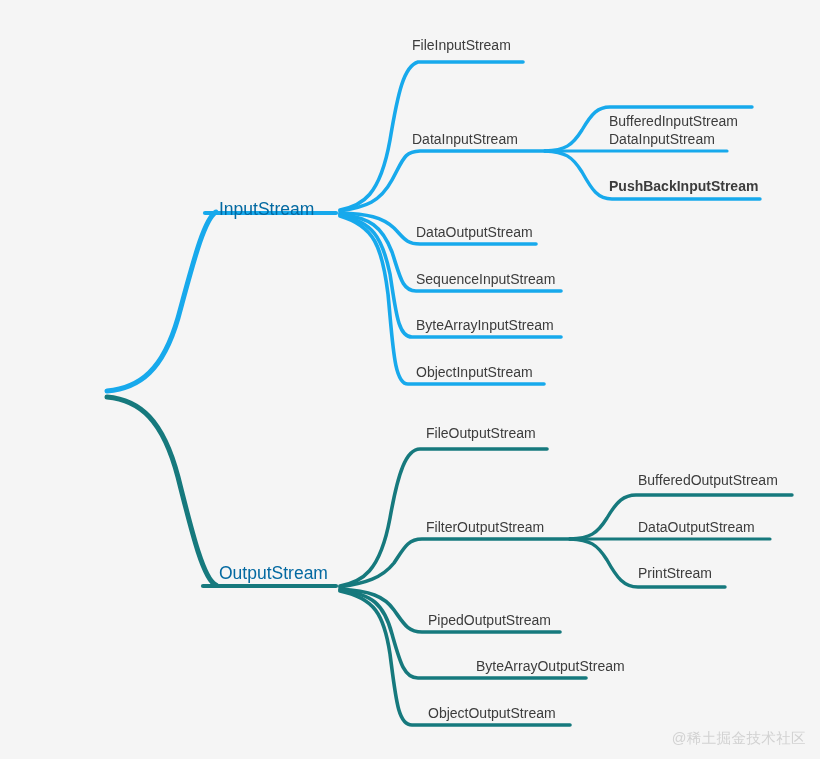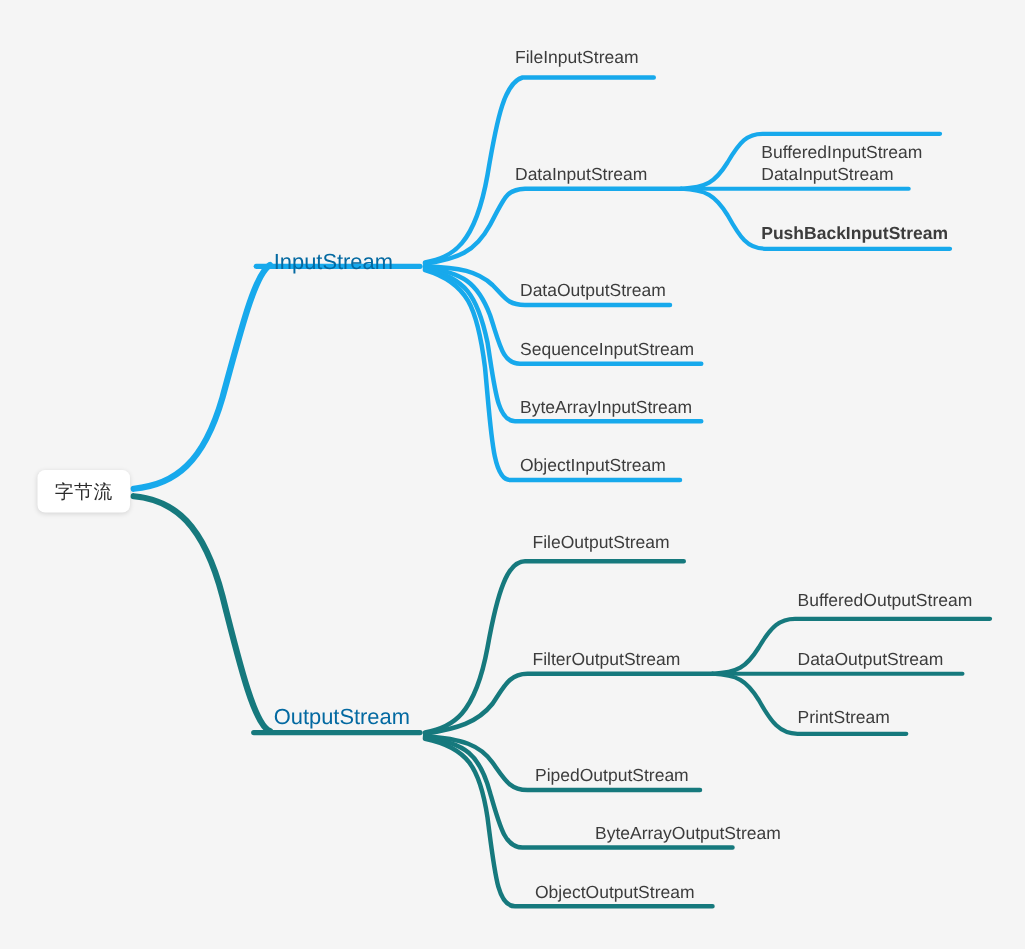--- a/index.html
+++ b/index.html
@@ -113,23 +113,20 @@
 
     <path d="M 340 591 C 374 598 384 614 390 654 C 396 700 398 725 412 725 L 570 725" fill="none" stroke="#16797d" stroke-width="3.6" stroke-linecap="round"></path>
 
     <path d="M 570 539 C 590 538 597 534 607 518 C 617 501 624 495 636 495 L 792 495" fill="none" stroke="#16797d" stroke-width="3.4" stroke-linecap="round"></path>
 
     <path d="M 570 539 L 770 539" fill="none" stroke="#16797d" stroke-width="3.2" stroke-linecap="round"></path>
 
     <path d="M 570 539 C 590 540 597 544 607 560 C 617 578 624 587 638 587 L 725 587" fill="none" stroke="#16797d" stroke-width="3.4" stroke-linecap="round"></path>
   </svg>
 
-  <div id="root-node">
-    <span id="root-node-text">字节流</span>
-  </div>
 
   <div class="node-label lvl1-label" style="left:219px; top:201px;">InputStream</div>
 
   <div class="node-label lvl1-label" style="left:219px; top:565px;">OutputStream</div>
 
   <div class="node-label lvl2-label" style="left:412px; top:38px;">FileInputStream</div>
 
   <div class="node-label lvl2-label" style="left:412px; top:132px;">DataInputStream</div>
 
   <div class="node-label lvl2-label" style="left:416px; top:225px;">DataOutputStream</div>
@@ -155,14 +152,15 @@
   <div class="node-label lvl2-label" style="left:428px; top:659px;margin-left:48px;">ByteArrayOutputStream</div>
 
   <div class="node-label lvl2-label" style="left:428px; top:706px;">ObjectOutputStream</div>
 
   <div class="node-label lvl3-label" style="left:638px; top:473px;">BufferedOutputStream</div>
 
   <div class="node-label lvl3-label" style="left:638px; top:520px;">DataOutputStream</div>
 
   <div class="node-label lvl3-label" style="left:638px; top:566px;">PrintStream</div>
 
+  <div id="watermark">@稀土掘金技术社区</div>
 
 </div>
 
 </body></html>

